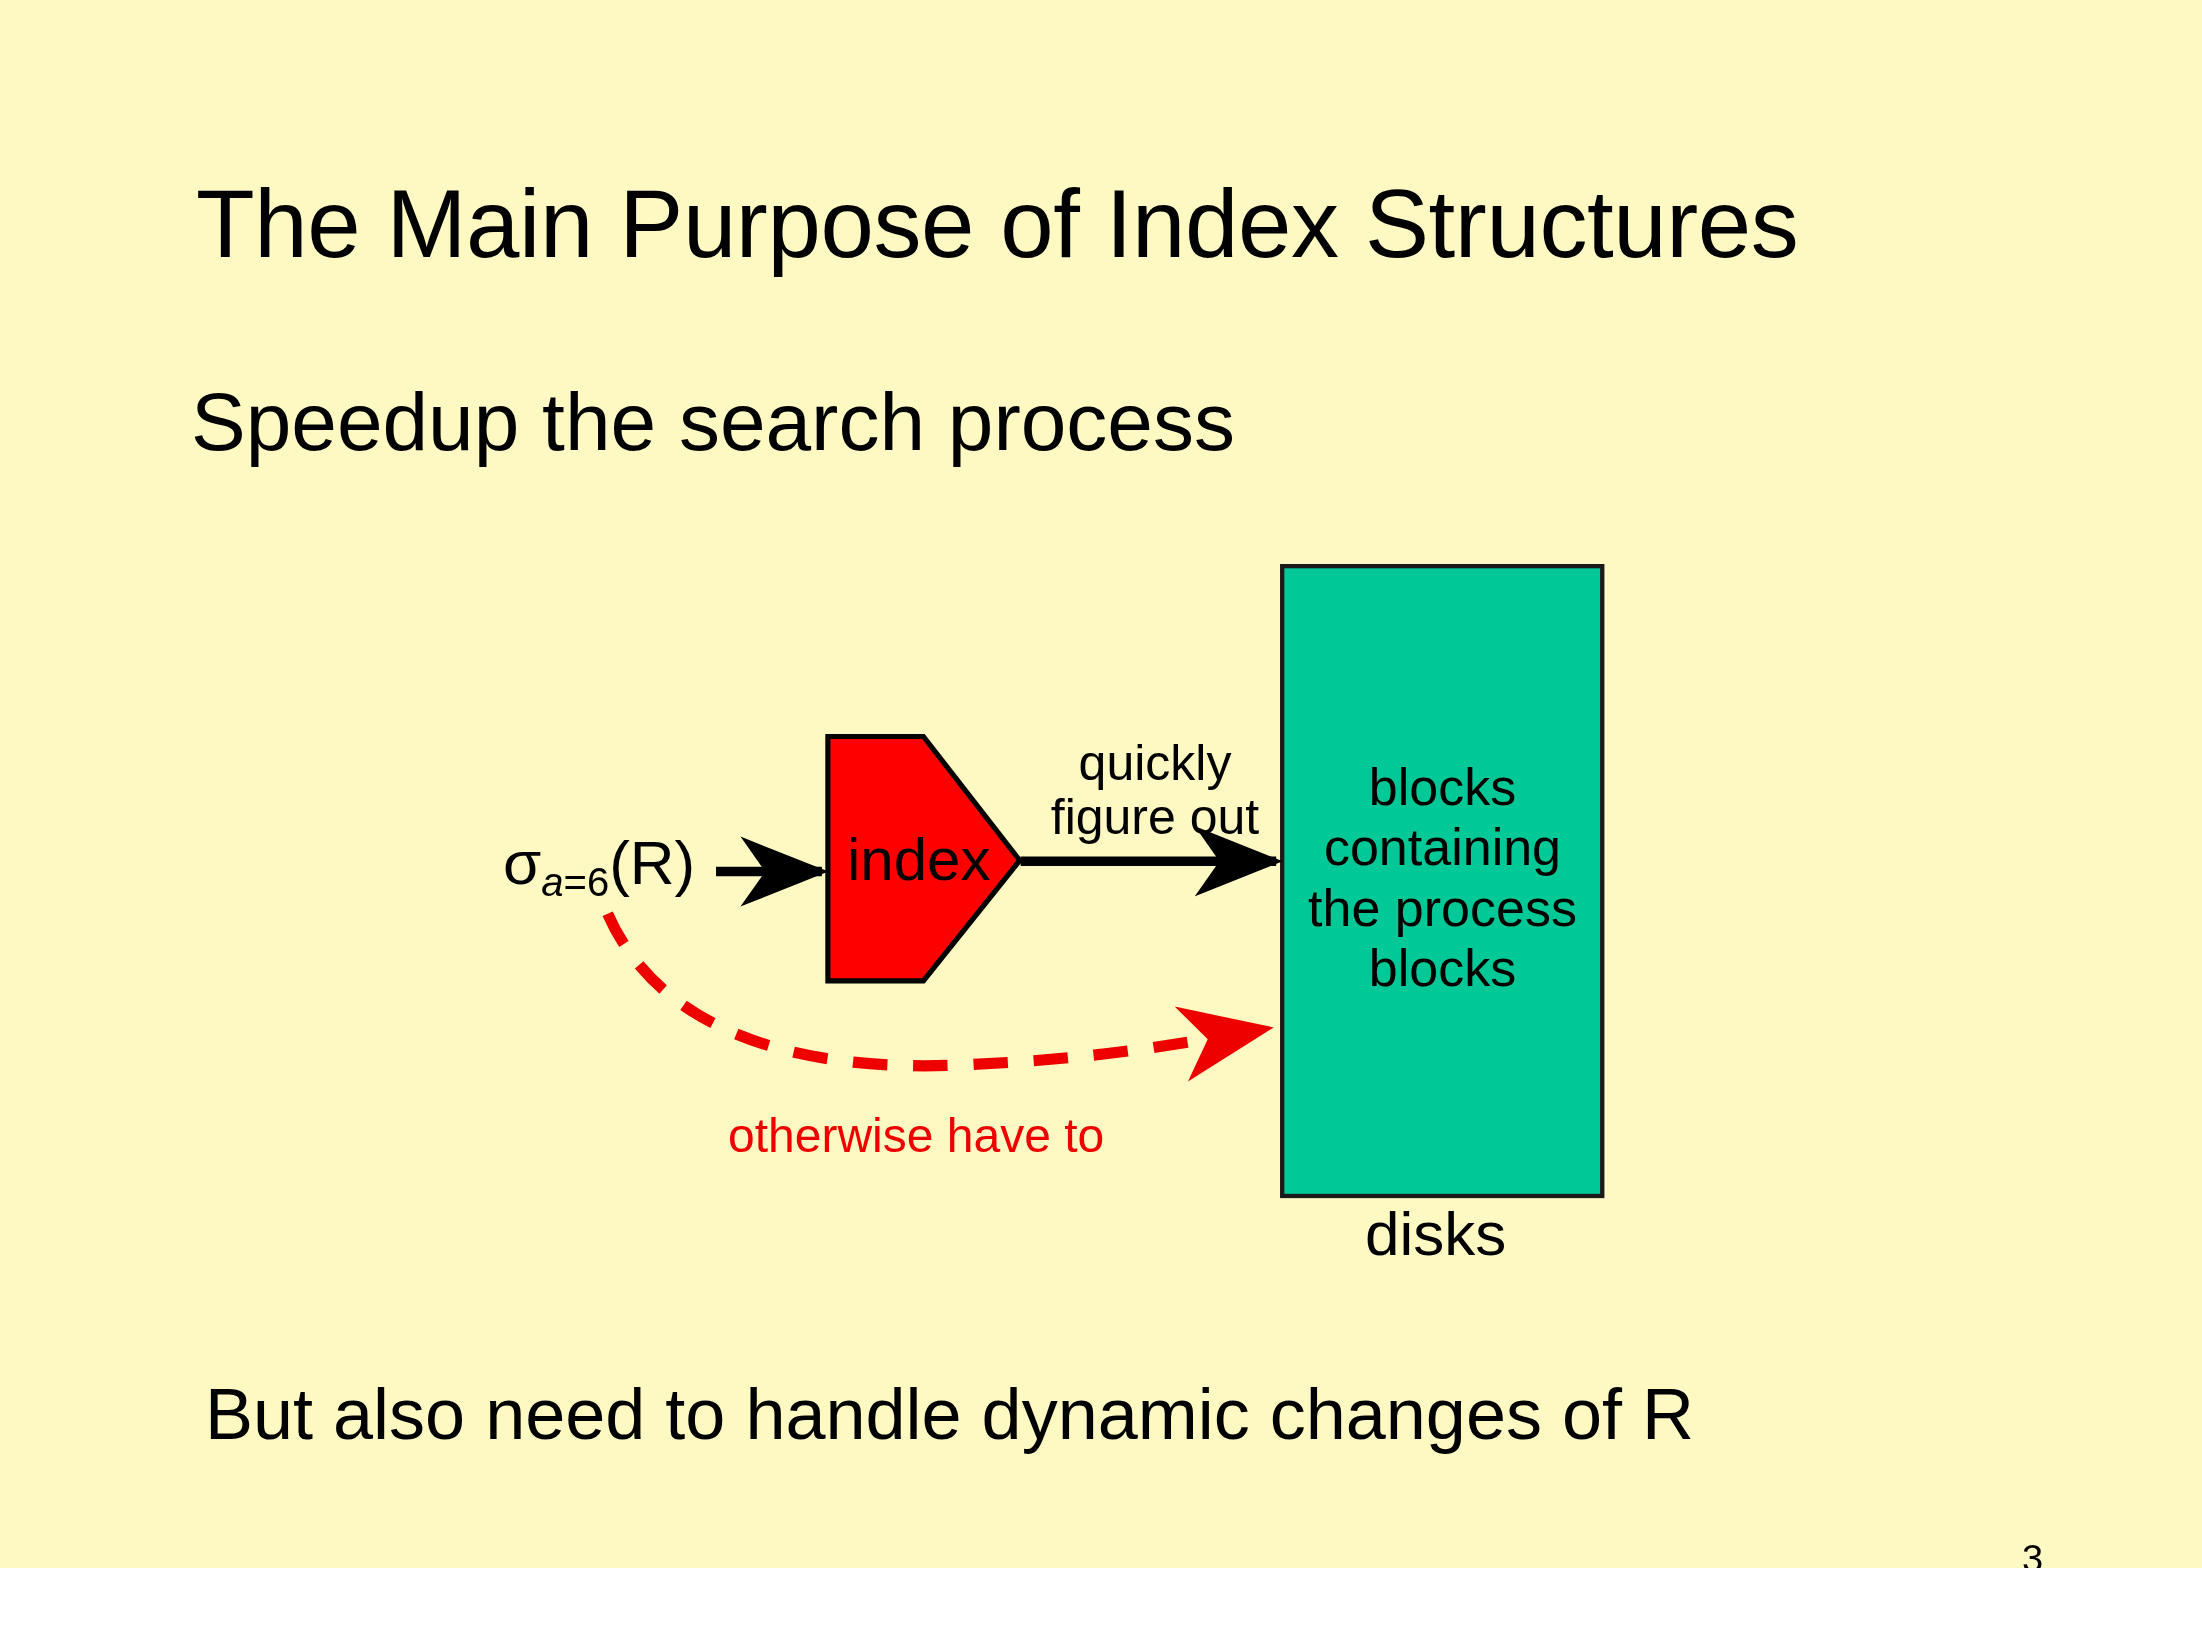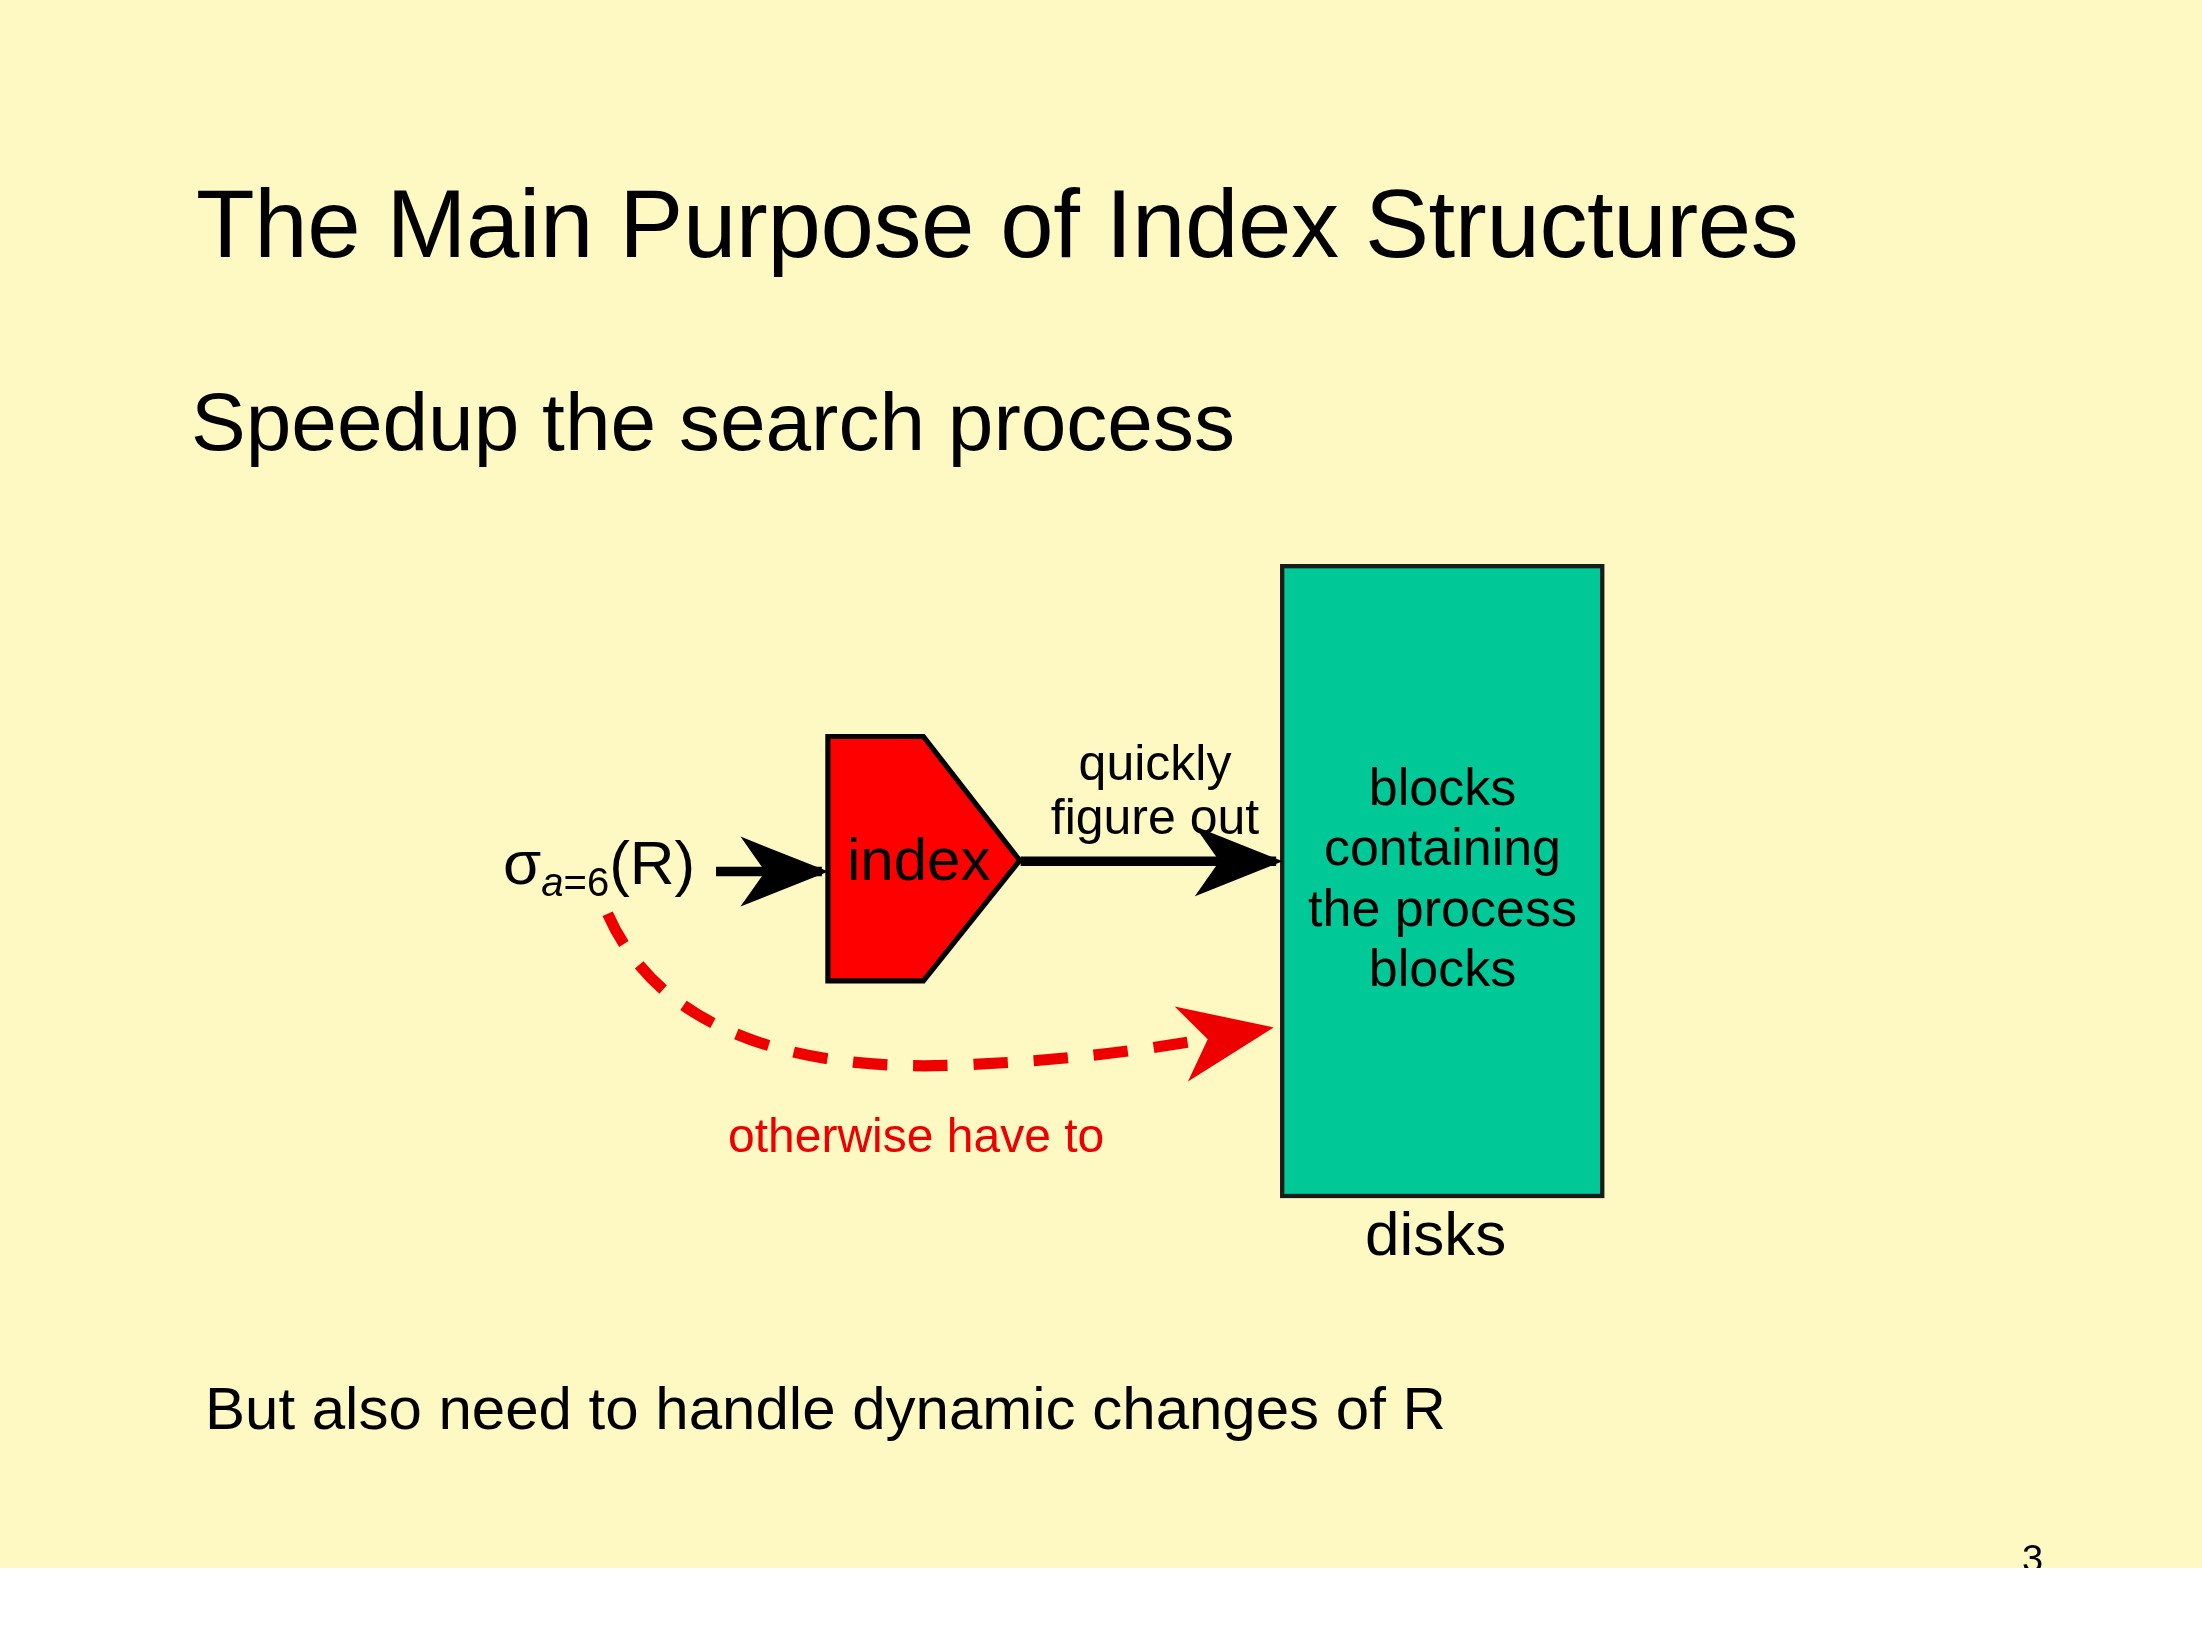--- a/index.html
+++ b/index.html
@@ -36,21 +36,21 @@
     top: 379px;
     font-size: 82px;
     line-height: 1.05;
     white-space: nowrap;
     font-weight: 400;
   }
   #bottom-line {
     position: absolute;
     left: 205px;
     top: 1377px;
-    font-size: 60px;
+    font-size: 72px;
     line-height: 1.05;
     white-space: nowrap;
     font-weight: 400;
   }
   #page-number {
     position: absolute;
     left: 2022px;
     top: 1540px;
     font-size: 38px;
     line-height: 1;

